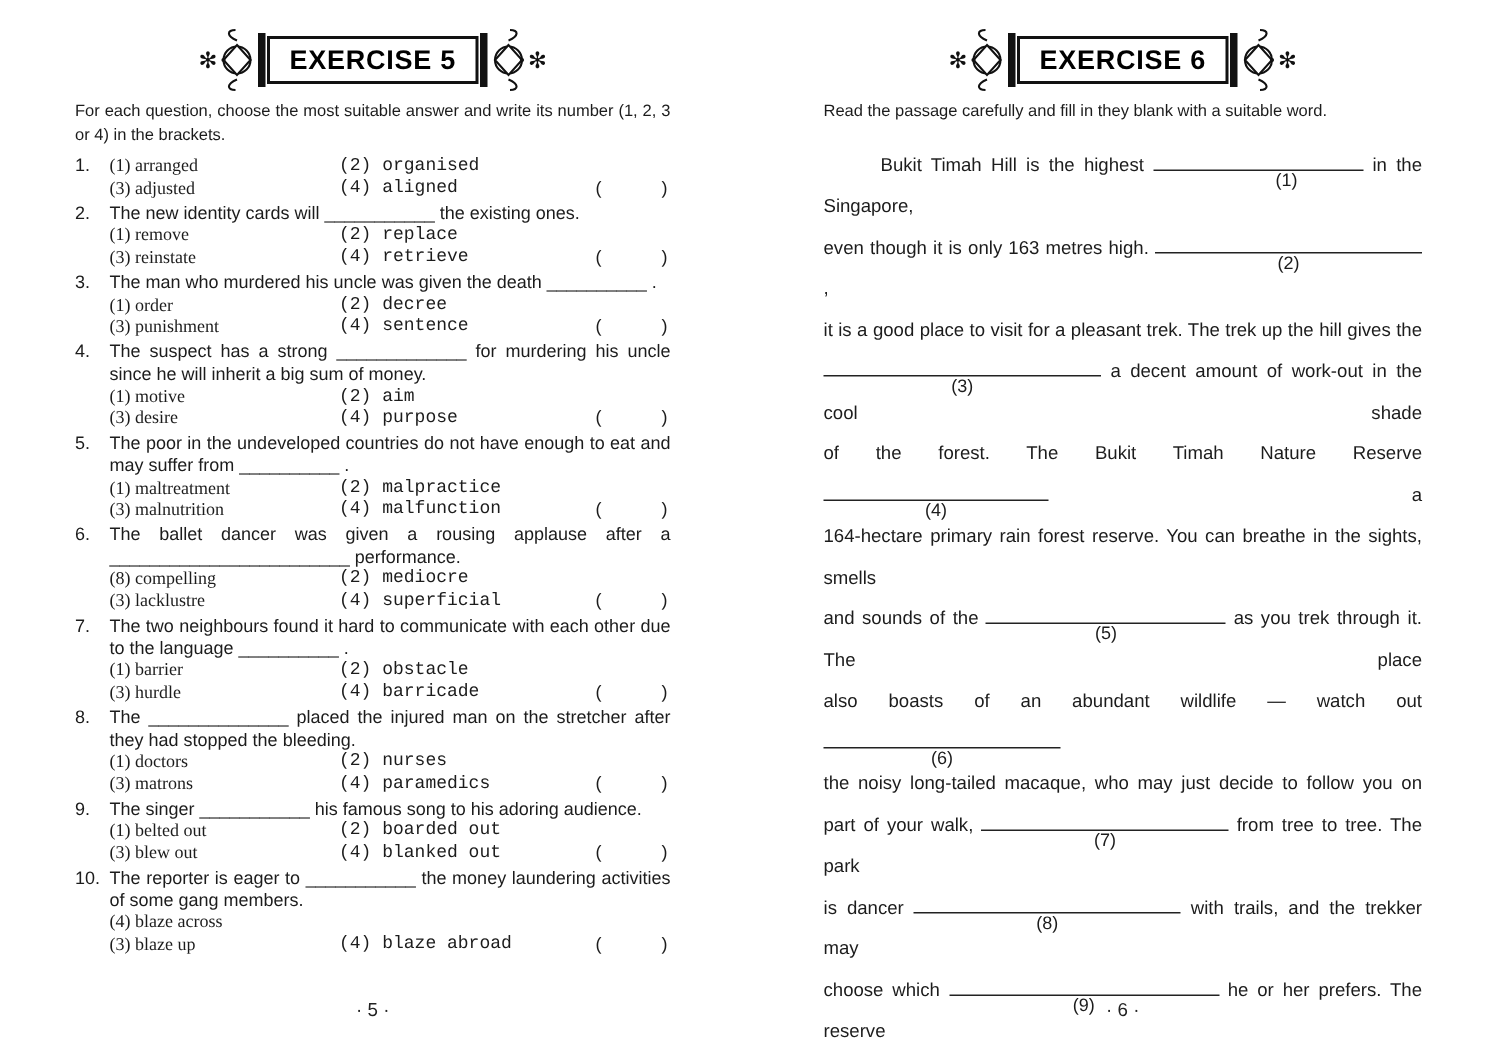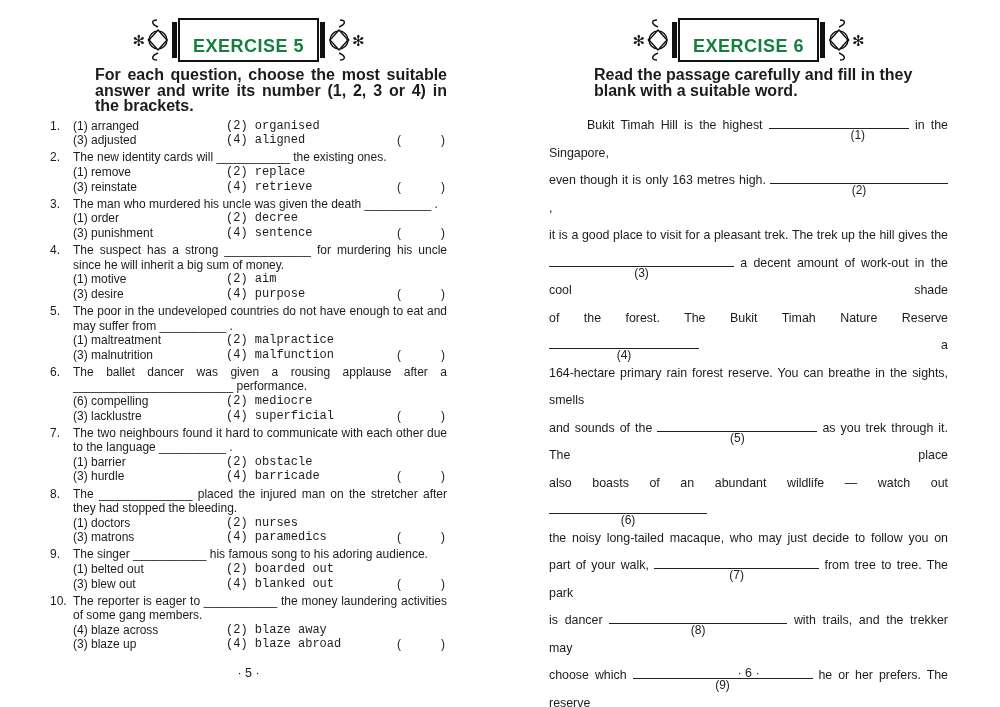--- a/index.html
+++ b/index.html
@@ -41,52 +41,51 @@
   .scroll-orn.mirror { transform: scaleX(-1); }
   .banner-bar {
     width: 5px;
     height: 36px;
     background: #111;
     margin: 0 1px;
     flex: 0 0 auto;
   }
   .banner-box {
     border: 2.5px solid #111;
-    padding: 16px 13px 3px 13px;
+    padding: 4px 13px 3px 13px;
     font-size: 18px;
     font-weight: 700;
     letter-spacing: 0.5px;
-    color: #15803d;
+    color: #000000;
     white-space: nowrap;
   }
 
   
   .instructions {
-    font-weight: 700;
-    font-size: 16px;
+    font-weight: 400;
+    font-size: 11px;
     line-height: 15.6px;
     text-align: justify;
     margin-bottom: 5px;
-    margin-left: 45px;
   }
   .page-right .instructions { text-align: left; margin-bottom: 0; }
 
   
   .q-list { margin-top: 3px; }
   .q-item {
     display: flex;
     font-size: 12px;
     line-height: 14.6px;
     margin-bottom: 2.5px;
   }
   .q-num { width: 23px; flex: 0 0 auto; }
   .q-body { flex: 1; min-width: 0; }
   .q-text { text-align: justify; }
   .opt-row { display: flex; }
-  .opt-a { width: 153px; flex: 0 0 auto; }
+  .opt-a { width: 153px; flex: 0 0 auto; font-family: Liberation Serif, serif; }
   .opt-b { flex: 1; font-family: Liberation Mono, monospace; }
   .brackets {
     display: flex;
     justify-content: space-between;
     width: 50px;
     flex: 0 0 auto;
     padding-right: 2px;
   }
 
   
@@ -247,21 +246,21 @@
                 <div>)</div>
               </div>
             </div>
           </div>
         </div>
         <div class="q-item">
           <div class="q-num">6.</div>
           <div class="q-body">
             <div class="q-text">The ballet dancer was given a rousing applause after a ________________________ performance.</div>
             <div class="opt-row">
-              <div class="opt-a">(6) compelling</div>
+              <div class="opt-a">(8) compelling</div>
               <div class="opt-b">(2) mediocre</div>
             </div>
             <div class="opt-row">
               <div class="opt-a">(3) lacklustre</div>
               <div class="opt-b">(4) superficial</div>
               <div class="brackets">
                 <div>(</div>
                 <div>)</div>
               </div>
             </div>
@@ -320,21 +319,20 @@
               </div>
             </div>
           </div>
         </div>
         <div class="q-item">
           <div class="q-num">10.</div>
           <div class="q-body">
             <div class="q-text">The reporter is eager to ___________ the money laundering activities of some gang members.</div>
             <div class="opt-row">
               <div class="opt-a">(4) blaze across</div>
-              <div class="opt-b">(2) blaze away</div>
             </div>
             <div class="opt-row">
               <div class="opt-a">(3) blaze up</div>
               <div class="opt-b">(4) blaze abroad</div>
               <div class="brackets">
                 <div>(</div>
                 <div>)</div>
               </div>
             </div>
           </div>

